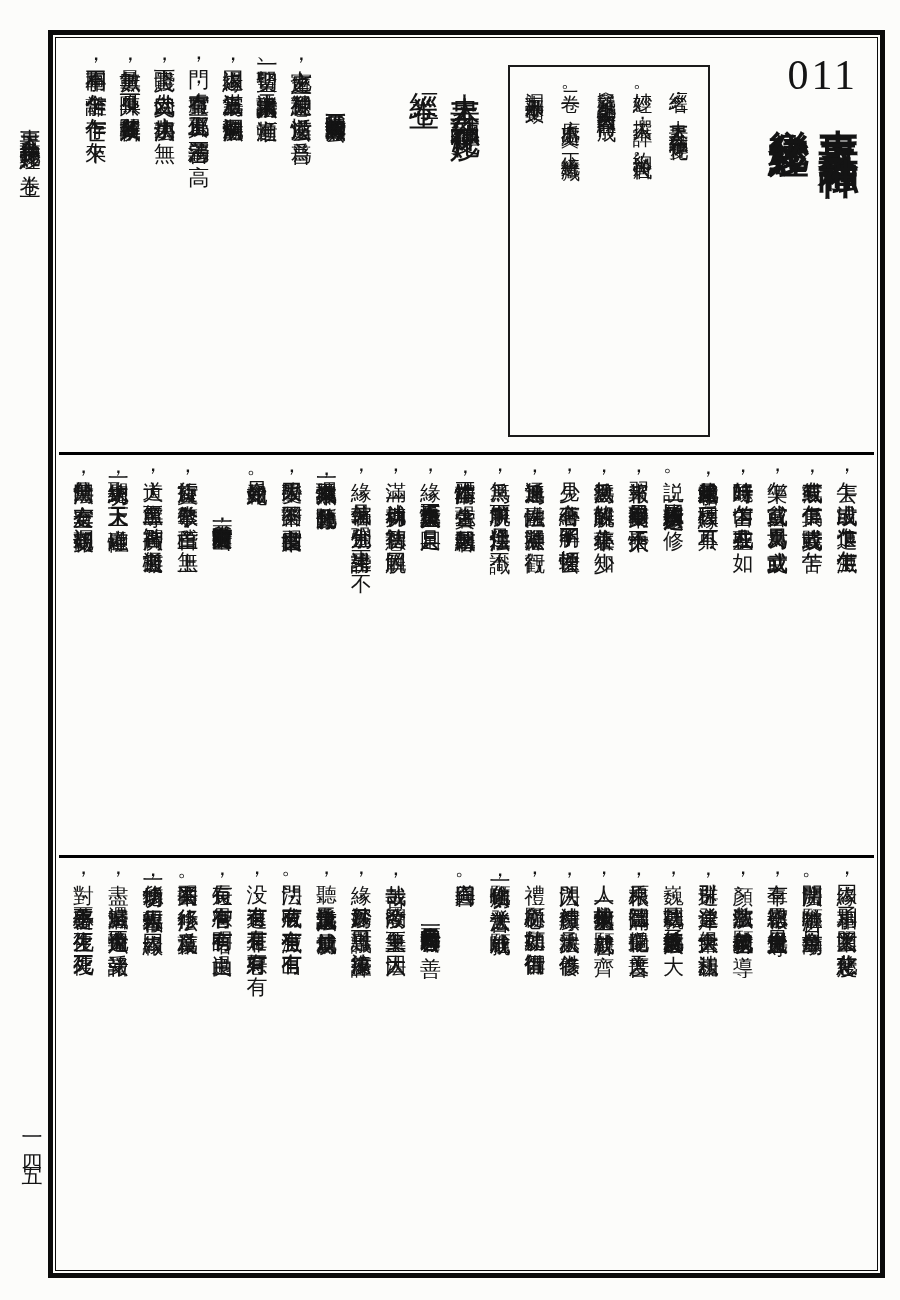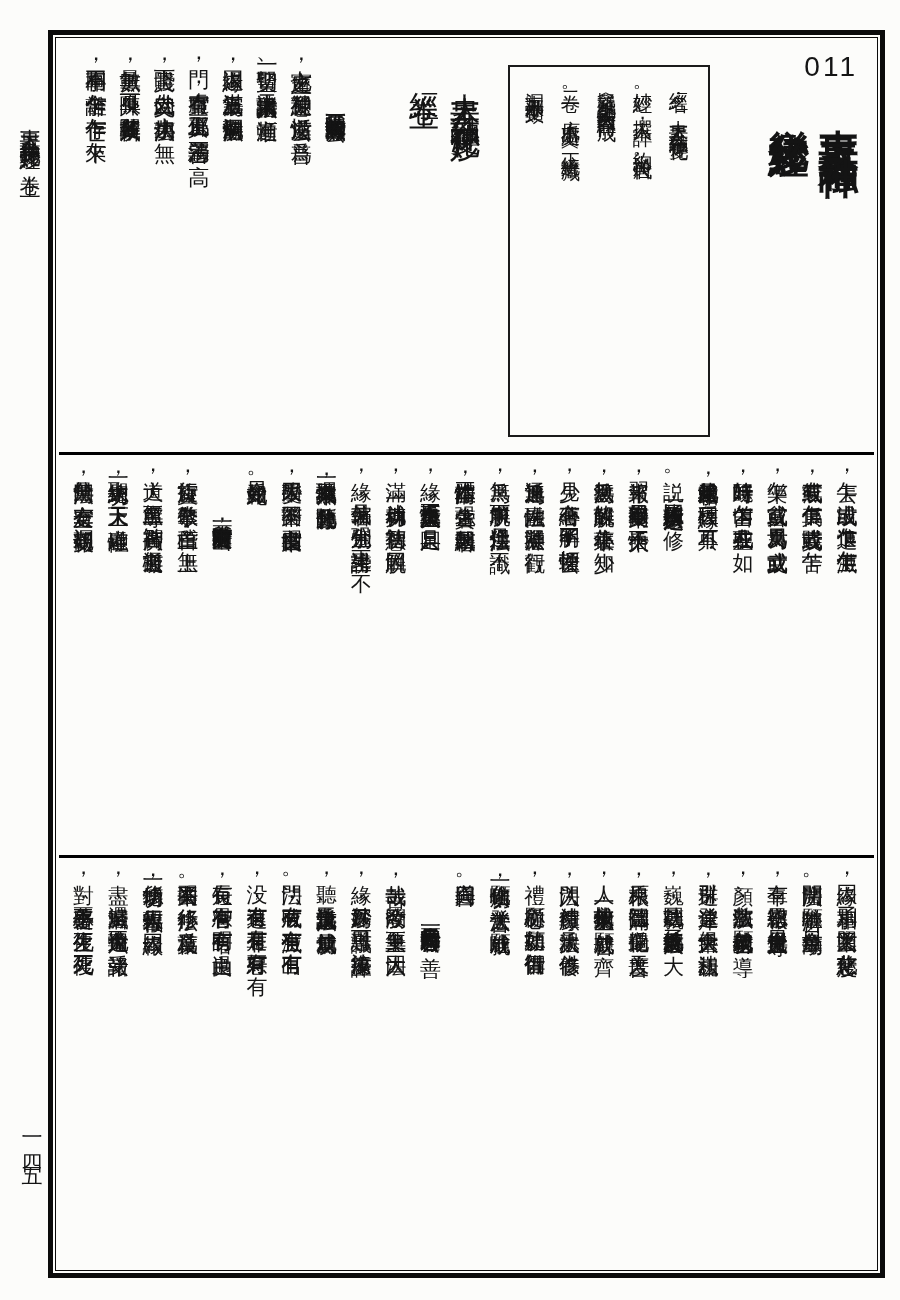--- a/index.html
+++ b/index.html
@@ -25,22 +25,22 @@
   
   .band{position:relative;}
   .band-1{height:411px;}
   .band-2{height:400px;border-top:3px solid #000;}
   .band-3{height:400px;border-top:3px solid #000;}
   
   .vcols{writing-mode:vertical-rl;text-orientation:mixed;}
   .vcols>div{white-space:nowrap;}
   
   .folio-num{position:absolute;right:16px;top:10px;
-    font-size:28px;letter-spacing:3px;
-    font-family:Liberation Sans, sans-serif;}
+    font-size:42px;letter-spacing:3px;
+    font-family:Liberation Serif, serif;}
   .big-title{position:absolute;right:10px;top:56px;height:352px;
     font-size:40px;font-weight:700;line-height:50px;letter-spacing:4px;}
   .note-box{position:absolute;right:164px;top:24px;width:202px;height:372px;
     border:2px solid #1b1b1b;box-sizing:border-box;}
   .note-box .vcols{position:absolute;inset:10px 12px;
     font-size:19.5px;line-height:36px;letter-spacing:2.5px;}
   .scripture-title{position:absolute;right:388px;top:28px;height:382px;
     font-size:30px;line-height:41px;letter-spacing:4px;}
   .opening{position:absolute;right:522px;top:12px;height:392px;
     font-size:21.5px;line-height:34.2px;letter-spacing:0.5px;}

